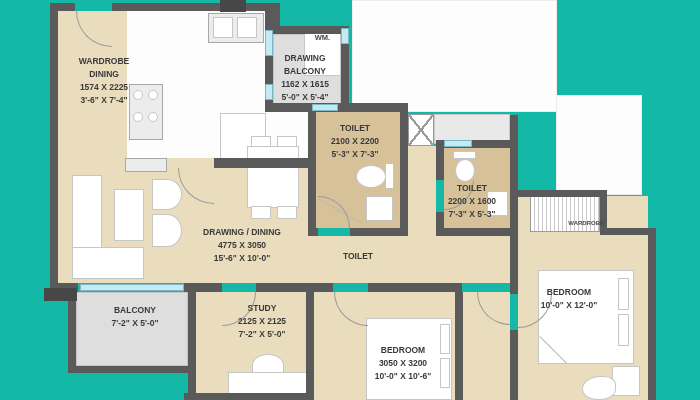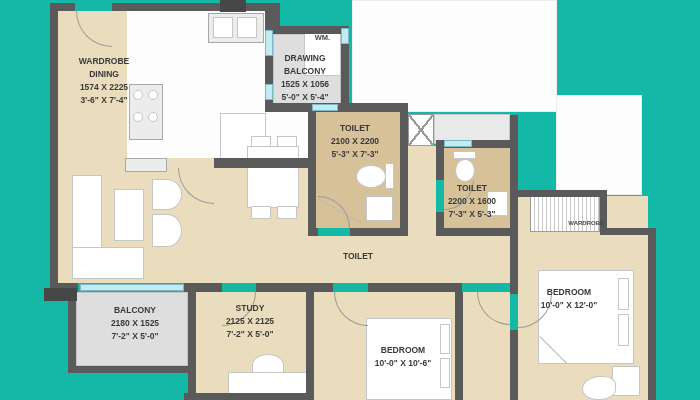--- a/index.html
+++ b/index.html
@@ -169,48 +169,53 @@
 
   <div class="lbl" style="left:64px;top:55px;width:80px">
     <span>WARDROBE</span>
     <span>DINING</span>
     <span>1574 X 2225</span>
     <span>3'-6" X 7'-4"</span>
   </div>
   <div class="lbl" style="left:268px;top:52px;width:74px">
     <span>DRAWING</span>
     <span>BALCONY</span>
-    <span>1525 X 1056</span>
+    <span>1162 X 1615</span>
     <span>5'-0" X 5'-4"</span>
   </div>
   <div class="lbl" style="left:312px;top:122px;width:86px">
     <span>TOILET</span>
     <span>2100 X 2200</span>
     <span>5'-3" X 7'-3"</span>
   </div>
   <div class="lbl" style="left:434px;top:182px;width:76px">
     <span>TOILET</span>
     <span>2200 X 1600</span>
     <span>7'-3" X 5'-3"</span>
   </div>
+  <div class="lbl" style="left:182px;top:226px;width:120px">
+    <span>DRAWING / DINING</span>
+    <span>4775 X 3050</span>
+    <span>15'-6" X 10'-0"</span>
+  </div>
   <div class="lbl" style="left:320px;top:250px;width:76px">
     <span>TOILET</span>
   </div>
   <div class="lbl" style="left:90px;top:304px;width:90px">
     <span>BALCONY</span>
-    <span>2180 X 1525</span>
     <span>7'-2" X 5'-0"</span>
   </div>
-  <div class="lbl" style="left:210px;top:302px;width:80px">
+  <div class="lbl" style="left:222px;top:302px;width:80px">
     <span>STUDY</span>
     <span>2125 X 2125</span>
     <span>7'-2" X 5'-0"</span>
   </div>
   <div class="lbl" style="left:358px;top:344px;width:90px">
     <span>BEDROOM</span>
+    <span>3050 X 3200</span>
     <span>10'-0" X 10'-6"</span>
   </div>
   <div class="lbl" style="left:524px;top:286px;width:90px">
     <span>BEDROOM</span>
     <span>10'-0" X 12'-0"</span>
   </div>
 
 </div>
 
 </body></html>

